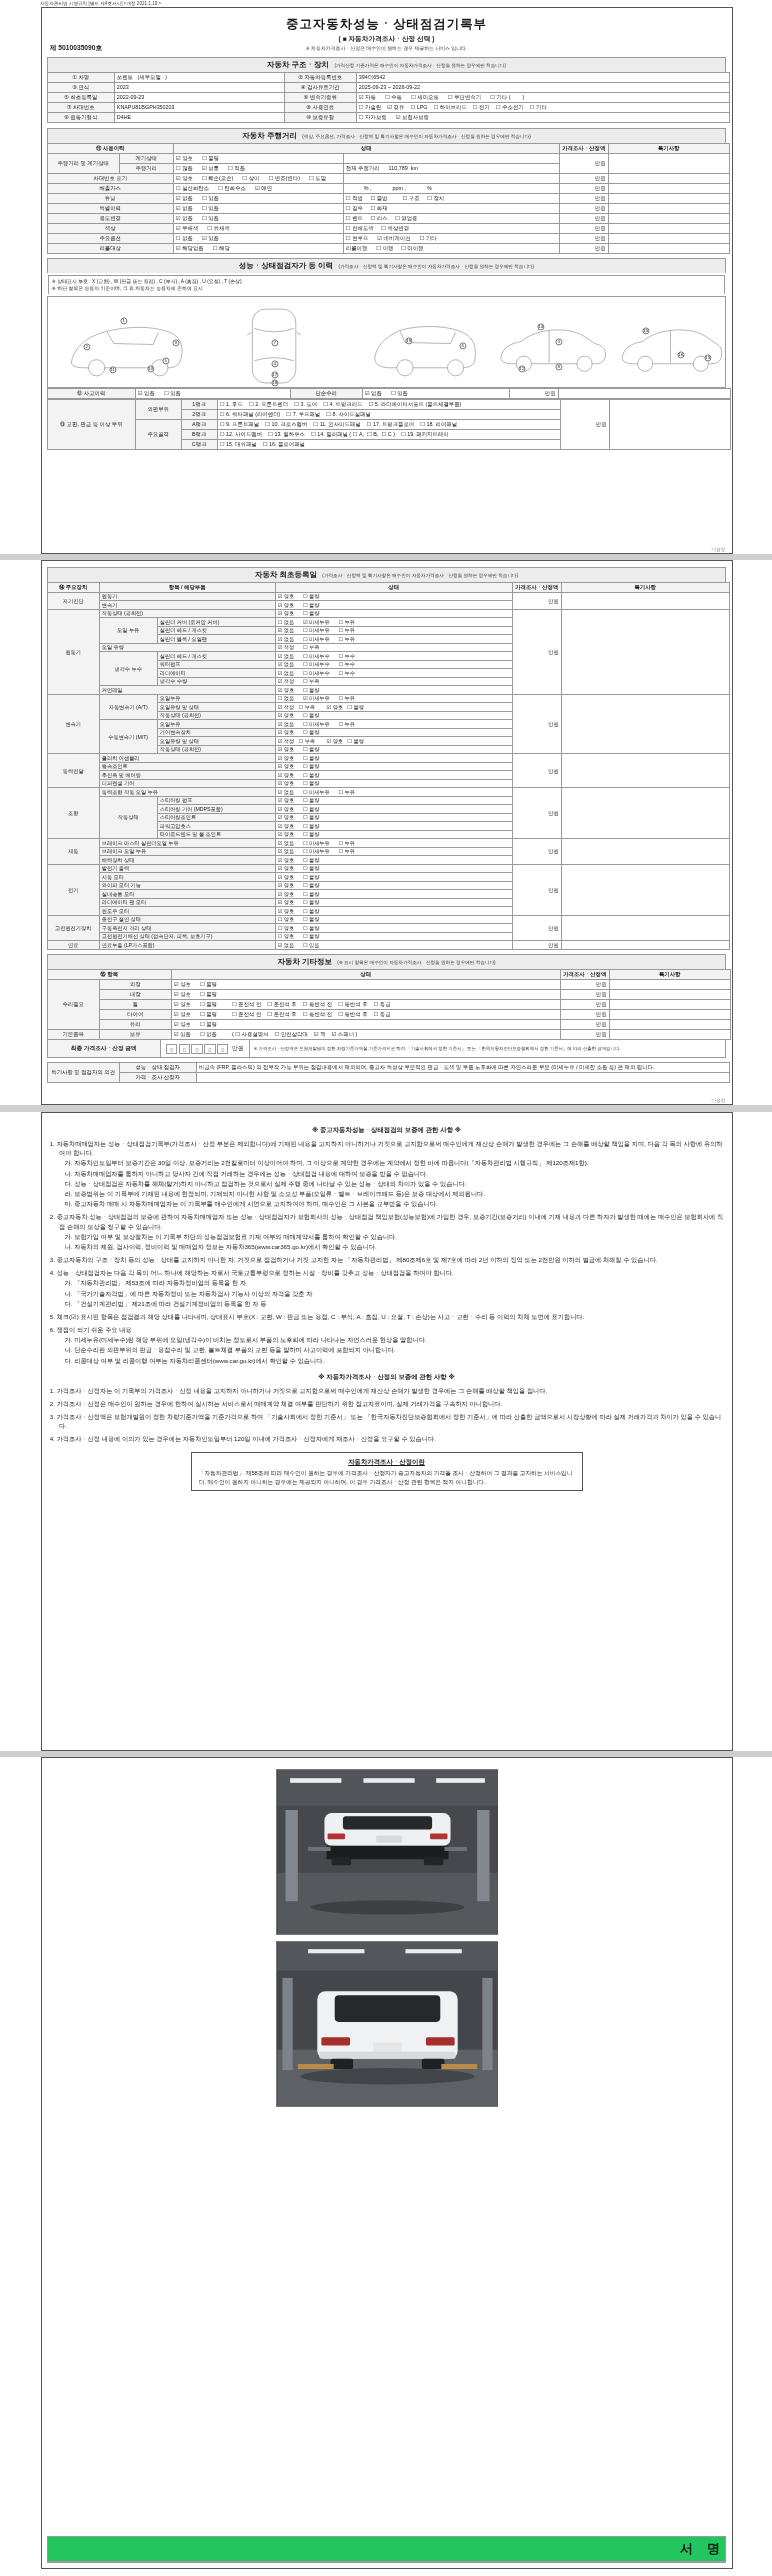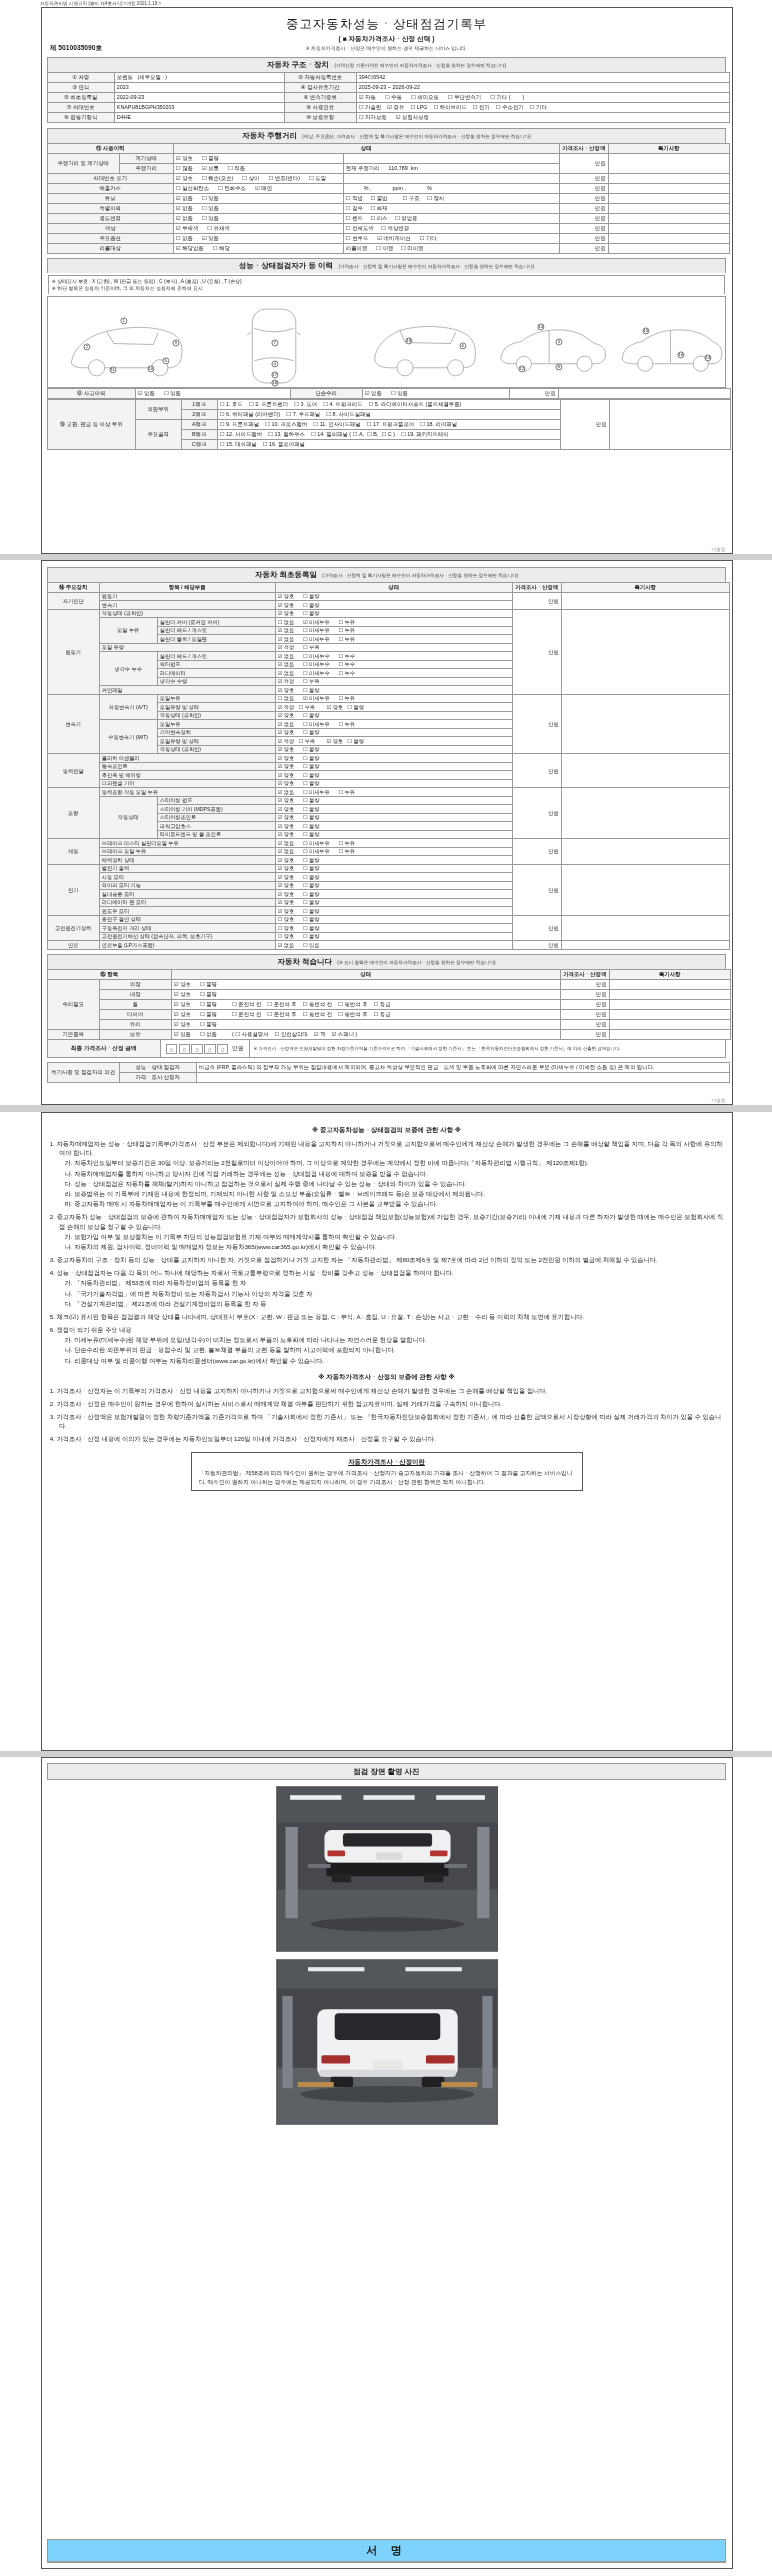--- a/index.html
+++ b/index.html
@@ -4,21 +4,21 @@
 <style>
   *{margin:0;padding:0;box-sizing:border-box}
   html,body{width:773px;background:#ffffff}
   body{height:2576px;overflow:hidden;font-family:"Liberation Sans","DejaVu Sans",sans-serif;color:#1a1a1a;position:relative}
   .form-ref{position:absolute;top:1px;left:40px;font-size:4.6px;color:#444}
   .pages{padding-top:7.2px}
   .gap{width:100%;height:6.2px;background:#cfcfcf}
   .page{width:692px;margin:0 auto;background:#fff;border:0.5px solid #555;padding:5.2px;overflow:hidden;position:relative}
   .p1{height:547px}.p2{height:545px}.p3{height:639px}.p4{height:812px;display:flex;flex-direction:column}
   .doc-header{position:relative;text-align:center;padding:3.1px 0 2.1px;margin-bottom:3.1px}
-  .doc-title{font-size:12.4px;font-weight:normal;letter-spacing:1px}
+  .doc-title{font-size:12.4px;font-weight:bold;letter-spacing:1px}
   .doc-subtitle{font-size:6.7px;font-weight:bold;margin-top:1.5px}
   .doc-subnote{font-size:4.9px;color:#333;margin-top:1px}
   .doc-no{position:absolute;left:3.1px;bottom:0;font-size:6.7px;font-weight:bold}
   .sec-bar{border:0.5px solid #9a9a9a;border-bottom:none;background:#ececec;text-align:center;padding:2.1px 0;margin-top:4.1px}
   .sec-title{font-size:7.5px;font-weight:bold}
   .sec-sub{font-size:4.6px;color:#333;margin-left:3.1px}
   table{border-collapse:collapse;width:100%;table-layout:fixed}
   td,th{border:0.5px solid #9a9a9a;font-size:5.4px;padding:1px 2.1px;vertical-align:middle;white-space:pre-wrap;word-break:break-all;line-height:1.3}
   th{background:#f3f3f3;font-weight:bold;text-align:center}
   .lbl{background:#f3f3f3;text-align:center}
@@ -40,21 +40,21 @@
   .notice-body{font-size:6.2px;line-height:1.5;padding:0 3.1px}
   .nh{text-align:center;font-weight:bold;font-size:6.4px;margin:7.2px 0 4.1px}
   .n1{margin:3.6px 0 1px;padding-left:9.3px;text-indent:-9.3px}
   .n2{margin:1px 0;padding-left:23px;text-indent:-8.2px}
   .notice-box{width:392px;margin:9.3px auto 0;border:0.8px solid #555;padding:4.1px 7.2px;font-size:5.7px;line-height:1.5}
   .notice-box .bt{text-align:center;font-weight:bold;font-size:6.4px;margin-bottom:2.1px;text-decoration:underline}
   .photo-bar{border:0.5px solid #9a9a9a;background:#ececec;text-align:center;padding:2.6px 0;font-size:7.5px;font-weight:bold}
   .photo{width:222px;margin:6.2px auto 0;border:0.5px solid #777;display:block;background:#3c3e42}
   .photo svg{display:block}
   .sign-box{margin-top:auto;border:0.5px solid #9a9a9a}
-  .sign-head{background:#7dd3fc;border-bottom:0.5px solid #9a9a9a;text-align:center;font-size:11px;font-weight:bold;letter-spacing:5.2px;padding:2.6px 0}
+  .sign-head{background:#22c55e;border-bottom:0.5px solid #9a9a9a;text-align:right;font-size:13px;font-weight:bold;letter-spacing:5.2px;padding:2.6px 0}
   .sign-body{padding:4.1px 6.2px 5.2px;position:relative;min-height:49px}
   .fee-line{text-align:right;font-size:7.7px;font-weight:bold;color:#1f3f87;margin:3.1px 2.1px 6.2px}
   .sign-text{font-size:5.2px;color:#222;line-height:1.7}
 </style>
 </head>
 <body>
 
 <div class="form-ref">자동차관리법 시행규칙 [별지 제4호서식] &lt;개정 2021.1.19.&gt;</div>
 
 <div class="pages">
@@ -702,21 +702,21 @@
 
             <td class="lbl" style="text-align:left" colspan="2">연료누출 (LP가스포함)</td>
             <td class="val">☑ 없음      ☐ 있음</td>
             <td class="val price-cell">만원</td>
             <td class="val"></td>
           </tr>
         </tbody>
     </table>
 
     <div class="sec-bar">
-      <span class="sec-title">자동차 적습니다</span>
+      <span class="sec-title">자동차 기타정보</span>
       <span class="sec-sub">(※ 표시 항목은 매수인이 자동차가격조사ㆍ산정을 원하는 경우에만 적습니다)</span>
     </div>
     <table class="t-etc">
       <colgroup>
           <col style="width:52px">
           <col style="width:72px">
           <col style="width:389px">
           <col style="width:49px">
           <col style="width:121px">
         </colgroup>
@@ -867,21 +867,20 @@
       </div>
     <div class="notice-box">
       <div class="bt">자동차가격조사ㆍ산정이란</div>
       <div>「자동차관리법」 제58조에 따라 매수인이 원하는 경우에 가격조사ㆍ산정자가 중고자동차의 가격을 조사ㆍ산정하여 그 결과를 고지하는 서비스입니다. 매수인이 원하지 아니하는 경우에는 제공되지 아니하며, 이 경우 가격조사ㆍ산정 관련 항목은 적지 아니합니다.</div>
     </div>
   </div>
 
   <div class="gap"></div>
 
   <div class="page p4">
-    <div class="photo-bar">점검 장면 촬영 사진</div>
 
     <div class="photo">
       <svg viewBox="0 0 430 320" width="221" height="164">
         <rect width="430" height="320" fill="#3c3e42"></rect>
         <rect width="430" height="70" fill="#515459"></rect>
         <rect x="25" y="16" width="100" height="9" fill="#eceff2"></rect>
         <rect x="168" y="16" width="100" height="9" fill="#e8ebef"></rect>
         <rect x="310" y="16" width="95" height="9" fill="#eceff2"></rect>
         <rect y="70" width="430" height="130" fill="#46484d"></rect>
         <rect y="200" width="430" height="120" fill="#55585d"></rect>

